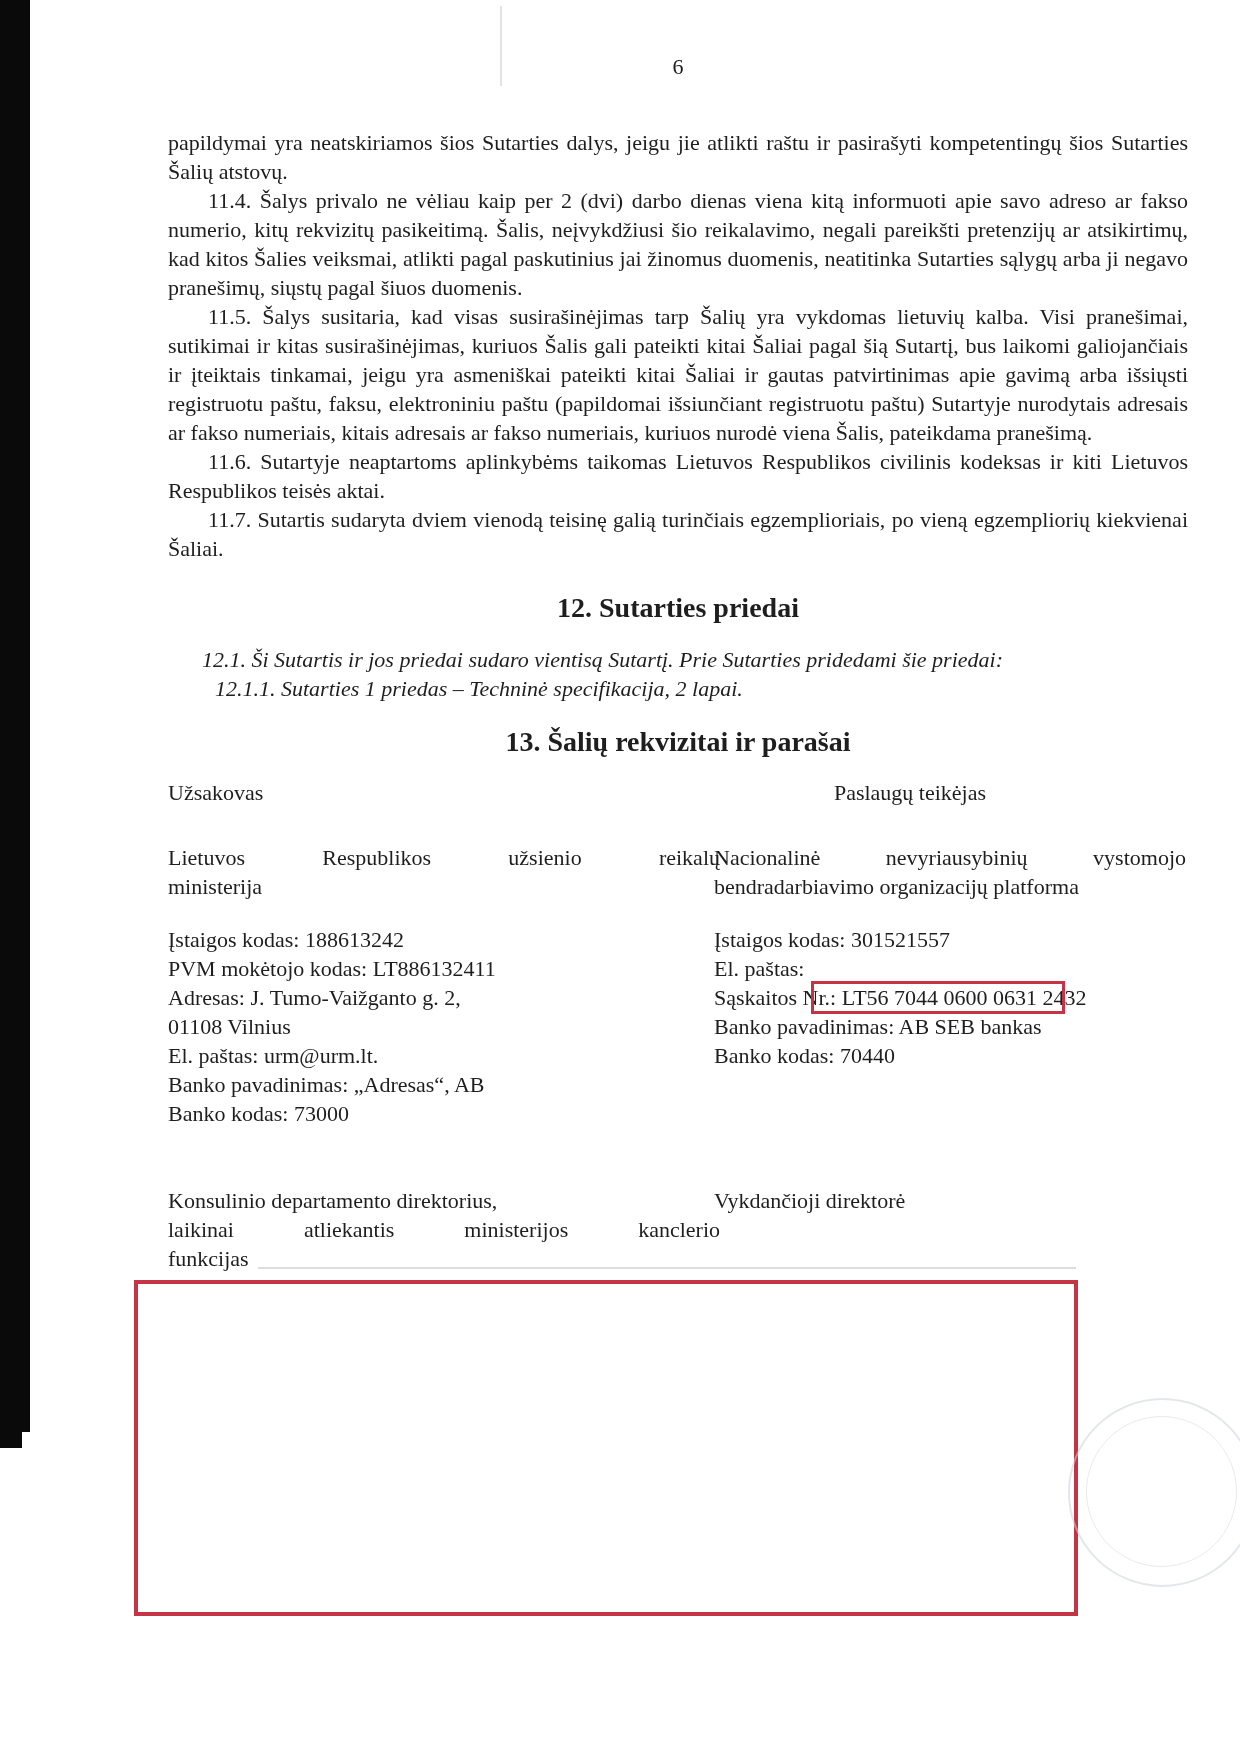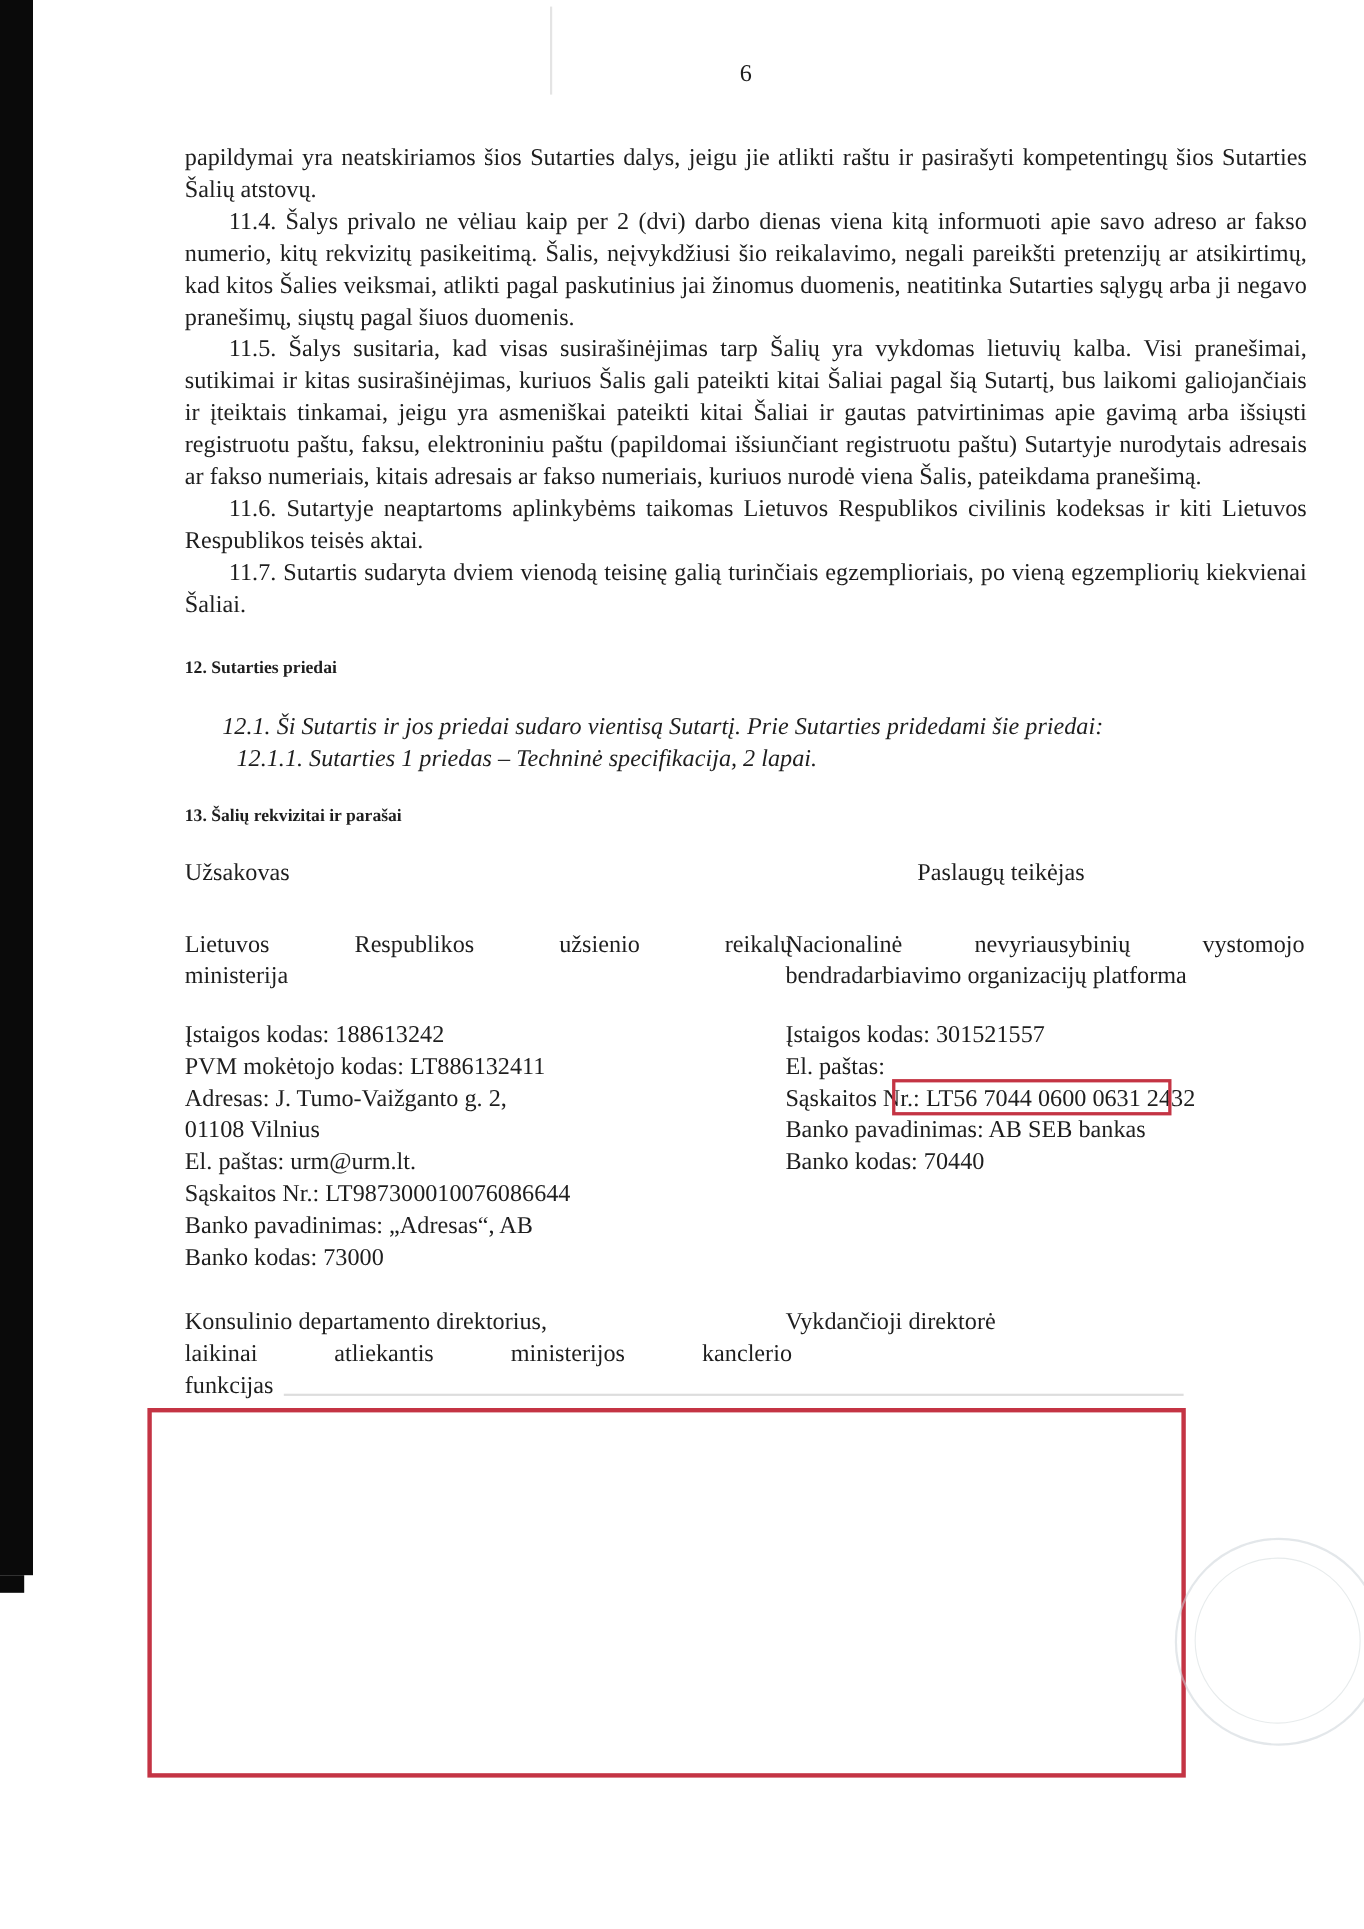--- a/index.html
+++ b/index.html
@@ -10,21 +10,21 @@
     font-family:"Liberation Serif", serif;
     color:#1e1e1e;
     overflow:hidden;
   }
   .abs{position:absolute;}
   .t{font-size:22px;line-height:29px;}
   .bold{font-weight:400;}
   .center{text-align:center;}
   .just p{margin:0;text-align:justify;}
   .just p.ind{text-indent:40px;}
-  .head{font-weight:700;font-size:16px;line-height:29px;}
+  .head{font-weight:700;font-size:28px;line-height:29px;text-align:center;}
   .spread{text-align:justify;text-align-last:justify;}
   .scan-bar{
     position:absolute;left:0;top:0;width:30px;height:1432px;
     background:var(--bar,#0a0a0a);
   }
   .scan-bar-tail{
     position:absolute;left:0;top:1432px;width:22px;height:16px;
     background:var(--bar,#0a0a0a);
   }
   .redaction{
@@ -92,21 +92,20 @@
     <div class="spread">Nacionalinė nevyriausybinių vystomojo</div>
     <div>bendradarbiavimo organizacijų platforma</div>
   </div>
 
   <div class="abs t" style="top:925px;left:168px;width:552px;">
     <div>Įstaigos kodas: 188613242</div>
     <div>PVM mokėtojo kodas: LT886132411</div>
     <div>Adresas: J. Tumo-Vaižganto g. 2,</div>
     <div>01108 Vilnius</div>
     <div>El. paštas: urm@urm.lt.</div>
-    <div>Sąskaitos Nr.: LT987300010076086644</div>
     <div>Banko pavadinimas: „Adresas“, AB</div>
     <div>Banko kodas: 73000</div>
   </div>
 
   <div class="abs t" style="top:925px;left:714px;width:472px;">
     <div>Įstaigos kodas: 301521557</div>
     <div>
       <span>El. paštas:</span>
     </div>
     <div>Sąskaitos Nr.: LT56 7044 0600 0631 2432</div>

